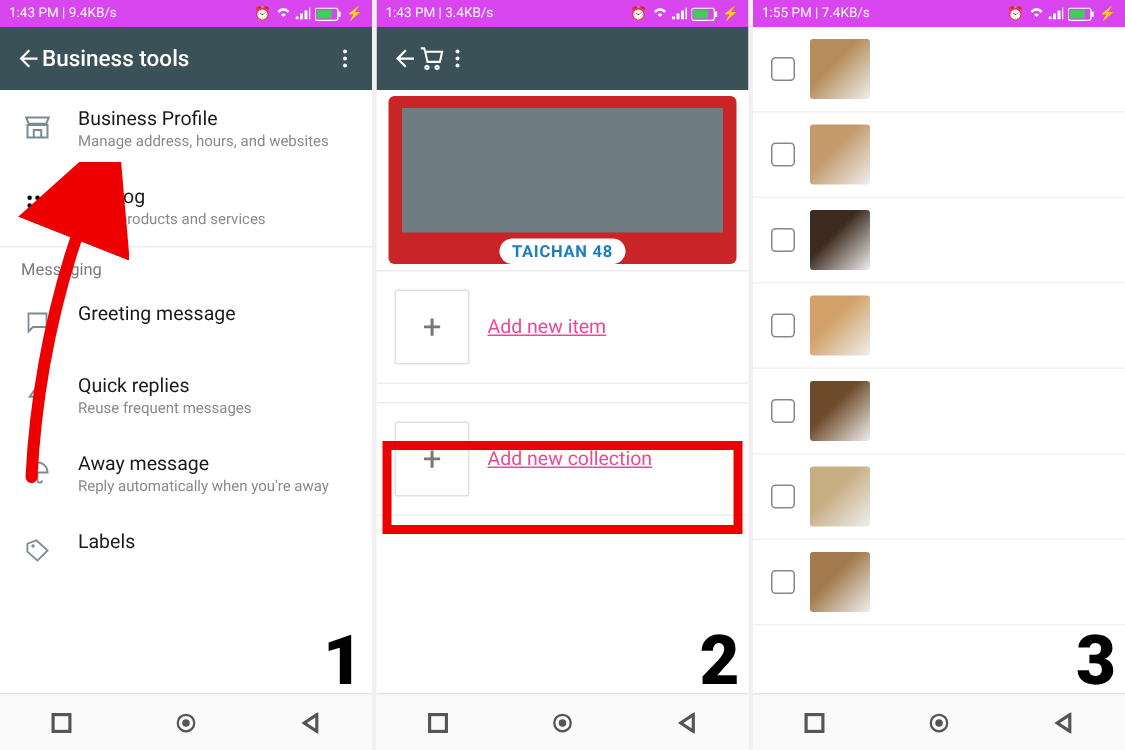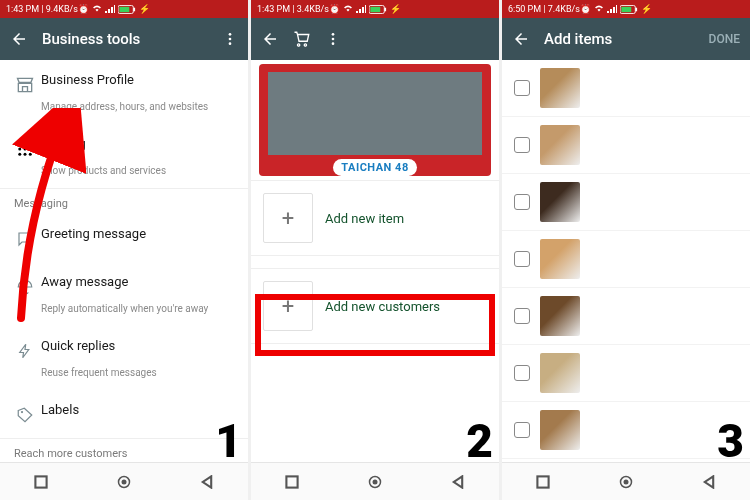--- a/index.html
+++ b/index.html
@@ -16,58 +16,57 @@
     width: 249px;
     height: 500px;
     background: #fff;
     display: flex;
     flex-direction: column;
     position: relative;
     overflow: hidden;
   }
   .statusbar {
     height: 18px;
-    background: #b91c1c;
+    background: #d946ef;
     color: #fff;
     font-size: 9px;
     display: flex;
     align-items: center;
-    justify-content: flex-start;
+    justify-content: space-between;
     padding: 0 6px;
   }
   .statusbar .right { display: flex; align-items: center; gap: 3px; }
   .appbar {
     height: 42px;
     background: #3b5158;
     color: #fff;
     display: flex;
     align-items: center;
     padding: 0 10px;
-    gap: 14px;
   }
   .appbar .title { font-size: 15px; font-weight: 500; flex: 1; }
   .appbar .icon, .statusbar .icon { display:inline-flex; align-items:center; }
   .list-item {
     display: flex;
     align-items: flex-start;
     padding: 12px 14px;
-    gap: 5px;
+    gap: 16px;
   }
   .list-item .icon {
     width: 22px;
     height: 22px;
     display: flex;
     align-items: center;
     justify-content: center;
     color: #7a8b91;
     margin-top: 2px;
   }
   .list-item .texts { flex: 1; }
   .list-item .title { font-size: 13px; color: #1a1a1a; }
-  .list-item .sub   { font-size: 10px; color: #8a8a8a; margin-top: 14px; }
+  .list-item .sub   { font-size: 10px; color: #8a8a8a; margin-top: 2px; }
   .section-header {
     font-size: 11px;
     color: #7a7a7a;
     padding: 8px 14px 4px;
     border-top: 1px solid #eee;
   }
   .navbar {
     height: 38px;
     background: #fafafa;
     border-top: 1px solid #e5e5e5;
@@ -133,21 +132,21 @@
     height: 50px;
     margin: 12px;
     border: 1px solid #e0e0e0;
     display: flex;
     align-items: center;
     justify-content: center;
     color: #777;
     font-size: 22px;
     border-radius: 2px;
   }
-  .add-label { color: #14532d; font-size: 13px; }
+  .add-label { color: #ec4899; font-size: 13px; text-decoration: underline; }
   .highlight-box {
     position: absolute;
     border: 6px solid #ee0000;
     left: 4px; right: 4px;
     height: 62px;
     top: 294px;
     pointer-events: none;
   }
   
   .done-btn { color: #9bb0b7; font-size: 12px; font-weight: 500; }
@@ -254,52 +253,51 @@
             <path d="M4 4h16v12H8l-4 4z" fill="none" stroke="#7a8b91" stroke-width="1.6"></path>
           </svg>
       </span>
       <div class="texts">
         <div class="title">Greeting message</div>
       </div>
     </div>
     <div class="list-item">
       <span class="icon">
         <svg width="18" height="18" viewBox="0 0 24 24">
+            <path d="M13 3 L5 14h5l-1 7 8-11h-5z" fill="none" stroke="#7a8b91" stroke-width="1.6"></path>
+          </svg>
+      </span>
+      <div class="texts">
+        <div class="title">Quick replies</div>
+        <div class="sub">Reuse frequent messages</div>
+      </div>
+    </div>
+    <div class="list-item">
+      <span class="icon">
+        <svg width="18" height="18" viewBox="0 0 24 24">
             <path d="M12 3 a9 9 0 0 1 9 9 H3 a9 9 0 0 1 9-9z M12 12v7a2 2 0 0 0 4 0" fill="none" stroke="#7a8b91" stroke-width="1.6"></path>
           </svg>
       </span>
       <div class="texts">
         <div class="title">Away message</div>
         <div class="sub">Reply automatically when you're away</div>
       </div>
     </div>
     <div class="list-item">
       <span class="icon">
         <svg width="18" height="18" viewBox="0 0 24 24">
-            <path d="M13 3 L5 14h5l-1 7 8-11h-5z" fill="none" stroke="#7a8b91" stroke-width="1.6"></path>
-          </svg>
-      </span>
-      <div class="texts">
-        <div class="title">Quick replies</div>
-        <div class="sub">Reuse frequent messages</div>
-      </div>
-    </div>
-    <div class="list-item">
-      <span class="icon">
-        <svg width="18" height="18" viewBox="0 0 24 24">
             <path d="M3 6l8-3 10 9-9 9-9-8z" fill="none" stroke="#7a8b91" stroke-width="1.6"></path>
             <circle cx="8" cy="8" r="1.5" fill="#7a8b91"></circle>
           </svg>
       </span>
       <div class="texts">
         <div class="title">Labels</div>
       </div>
     </div>
 
-    <div class="section-header">Reach more customers</div>
 
 
   </div>
 
   <div class="navbar">
     <span>
         <svg class="navicon" viewBox="0 0 10 10">
           <rect x="1" y="1" width="8" height="8" fill="none" stroke="#555" stroke-width="1.5"></rect>
         </svg>
       </span>
@@ -379,21 +377,21 @@
       <div class="badge">TAICHAN 48</div>
     </div>
 
     <div class="add-row">
       <div class="add-box">+</div>
       <div class="add-label">Add new item</div>
     </div>
     <div style="height:12px"></div>
     <div class="add-row">
       <div class="add-box">+</div>
-      <div class="add-label">Add new customers</div>
+      <div class="add-label">Add new collection</div>
     </div>
   </div>
 
   <div class="navbar">
     <span>
         <svg class="navicon" viewBox="0 0 10 10">
           <rect x="1" y="1" width="8" height="8" fill="none" stroke="#555" stroke-width="1.5"></rect>
         </svg>
       </span>
     <span>
@@ -408,21 +406,21 @@
         </svg>
       </span>
   </div>
 
   <div class="highlight-box"></div>
   <div class="step-number">2</div>
 </div>
 
 <div class="phone">
   <div class="statusbar">
-    <span>6:50 PM | 7.4KB/s</span>
+    <span>1:55 PM | 7.4KB/s</span>
     <span class="right">
       <span>⏰</span>
       <span>
           <svg width="10" height="8" viewBox="0 0 12 10">
             <path d="M1 3 Q6 -2 11 3 L9.5 4.5 Q6 1 2.5 4.5 Z M4 6 Q6 4 8 6 L6 8 Z" fill="#fff"></path>
           </svg>
         </span>
       <span>
           <svg width="10" height="8" viewBox="0 0 10 8">
             <path d="M0 8 h2 v-2 h-2z M3 8 h2 v-4 h-2z M6 8 h2 v-6 h-2z M9 8 h1 v-8 h-1z" fill="#fff"></path>
@@ -431,29 +429,20 @@
       <span>
           <svg width="18" height="9" viewBox="0 0 20 10">
             <rect x="0" y="0.5" width="17" height="9" rx="2" fill="none" stroke="#fff"></rect>
             <rect x="17" y="3" width="2" height="4" fill="#fff"></rect>
             <rect x="1.5" y="2" width="11" height="6" fill="#3ad15a"></rect>
           </svg>
         </span>
       <span>⚡</span>
     </span>
   </div>
-  <div class="appbar">
-    <span class="icon">
-        <svg width="18" height="18" viewBox="0 0 24 24">
-          <path d="M20 11H7.8l5.6-5.6L12 4l-8 8 8 8 1.4-1.4L7.8 13H20z" fill="#fff"></path>
-        </svg>
-      </span>
-    <span class="title">Add items</span>
-    <span class="done-btn">DONE</span>
-  </div>
 
   <div class="scroll" id="items-list">
       <div class="item-row">
         <div class="checkbox"></div>
         <div class="thumb" style="background:linear-gradient(135deg,#b58c5a 40%, #eee 100%)"></div>
       </div>
       <div class="item-row">
         <div class="checkbox"></div>
         <div class="thumb" style="background:linear-gradient(135deg,#c49a6b 40%, #eee 100%)"></div>
       </div>

